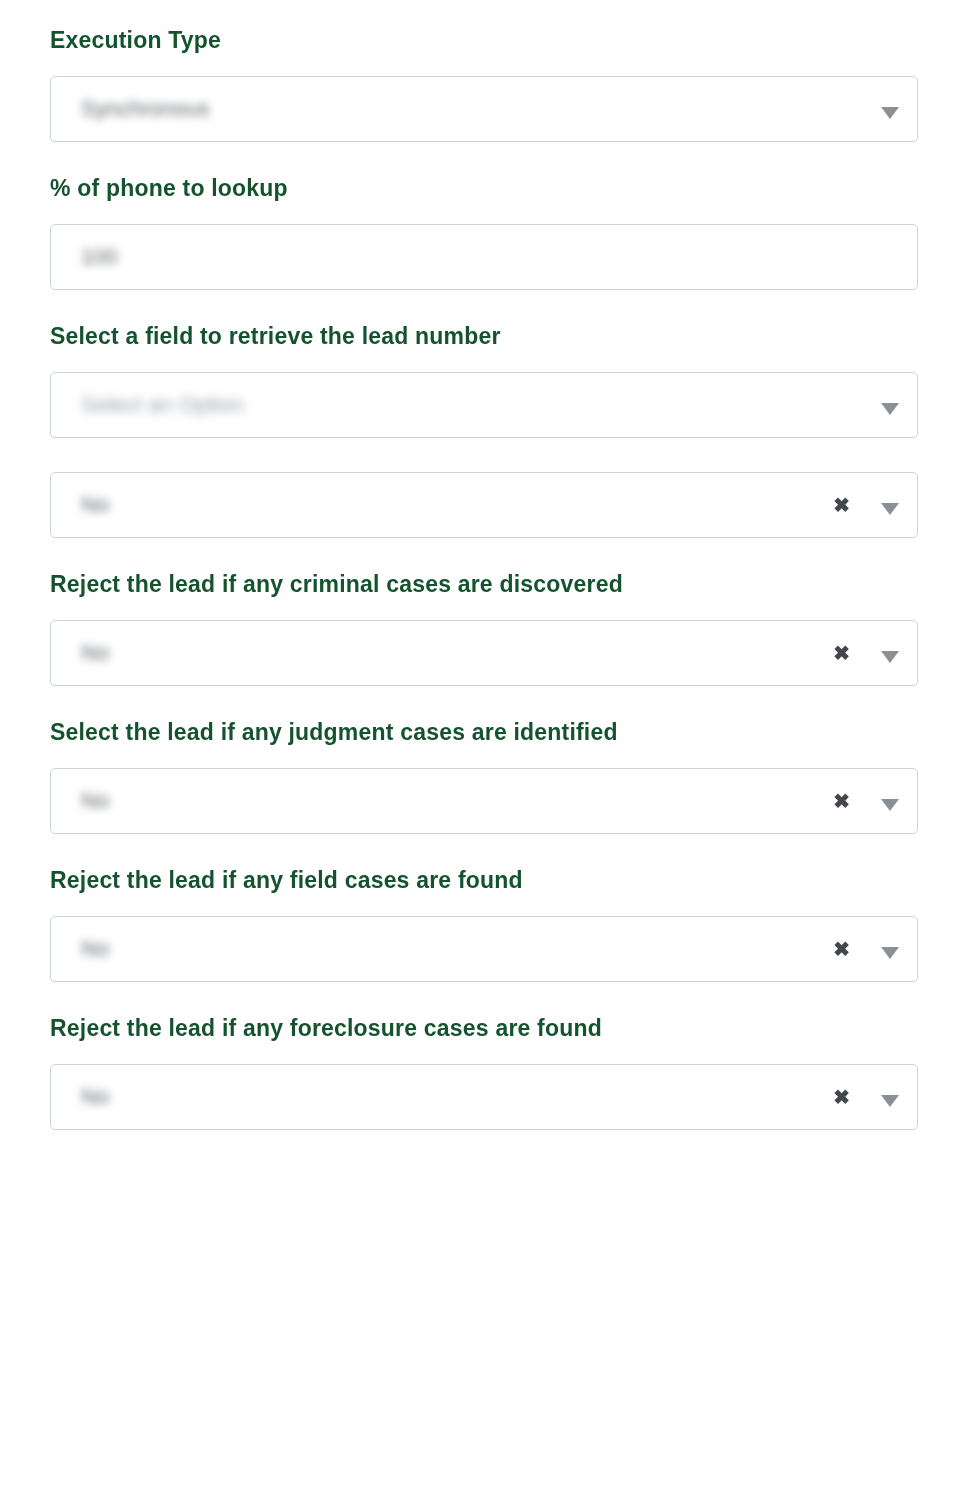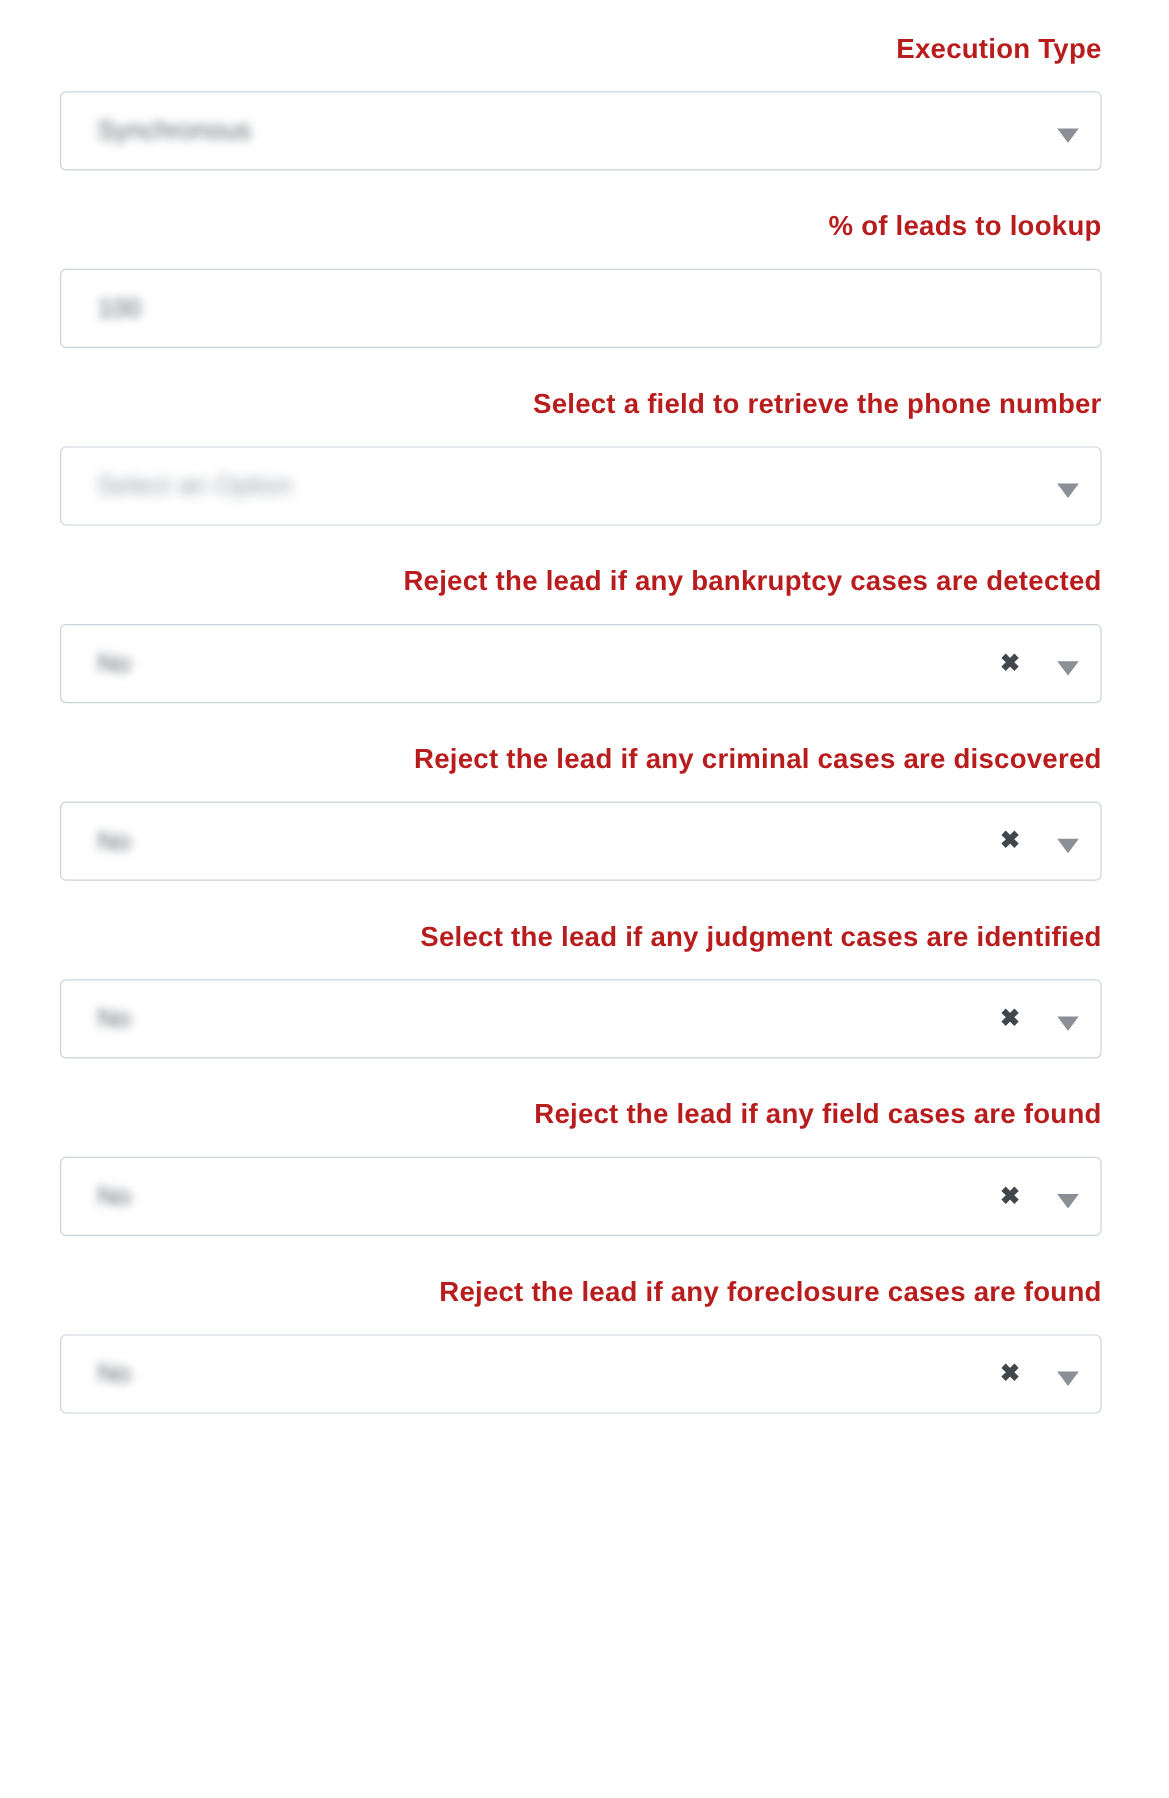--- a/index.html
+++ b/index.html
@@ -16,24 +16,23 @@
     padding: 28px 56px 0 50px;
     overflow: hidden;
   }
   .field {
     margin-bottom: 34px;
   }
   .field-label {
     font-size: 23px;
     font-weight: bold;
     line-height: 25px;
-    color: #b91c1c;
+    color: #14532d;
     letter-spacing: 0.2px;
     margin-bottom: 23px;
-    text-align: right;
   }
   .control {
     position: relative;
     height: 66px;
     box-sizing: border-box;
     background: #ffffff;
     border: 1px solid #cbd2dc;
     border-radius: 5px;
     display: flex;
     align-items: center;
@@ -82,39 +81,38 @@
     <div class="field-label">Execution Type</div>
     <div class="control">
       <span class="control-value">Synchronous</span>
       <span class="right-controls">
         <span class="dd-arrow"></span>
       </span>
     </div>
   </div>
 
   <div class="field">
-    <div class="field-label">% of leads to lookup</div>
+    <div class="field-label">% of phone to lookup</div>
     <div class="control">
       <span class="control-value">100</span>
     </div>
   </div>
 
   <div class="field">
-    <div class="field-label">Select a field to retrieve the phone number</div>
+    <div class="field-label">Select a field to retrieve the lead number</div>
     <div class="control">
       <span class="control-value placeholder">Select an Option</span>
       <span class="right-controls">
         <span class="dd-arrow"></span>
       </span>
     </div>
   </div>
 
 
   <div class="field">
-    <div class="field-label">Reject the lead if any bankruptcy cases are detected</div>
     <div class="control">
       <span class="control-value">No</span>
       <span class="right-controls">
         <span class="clear-btn">✖</span>
         <span class="dd-arrow"></span>
       </span>
     </div>
   </div>
 
 

